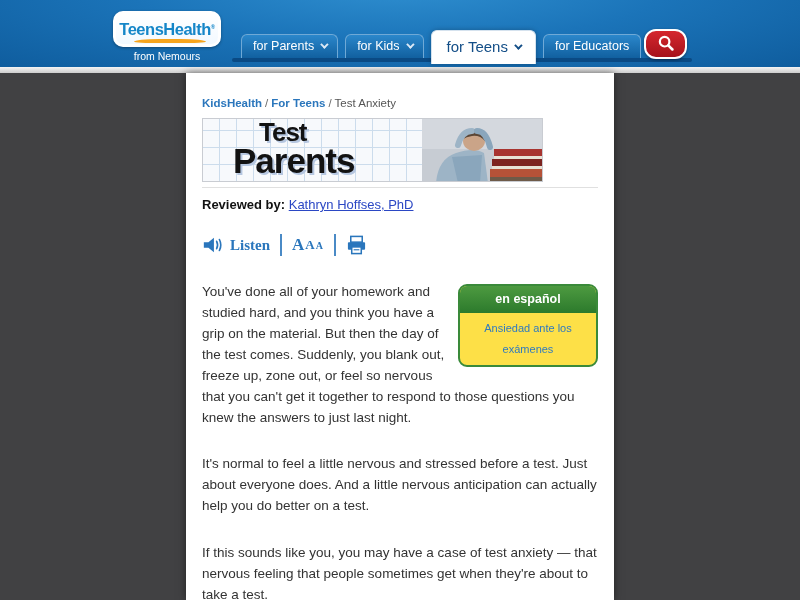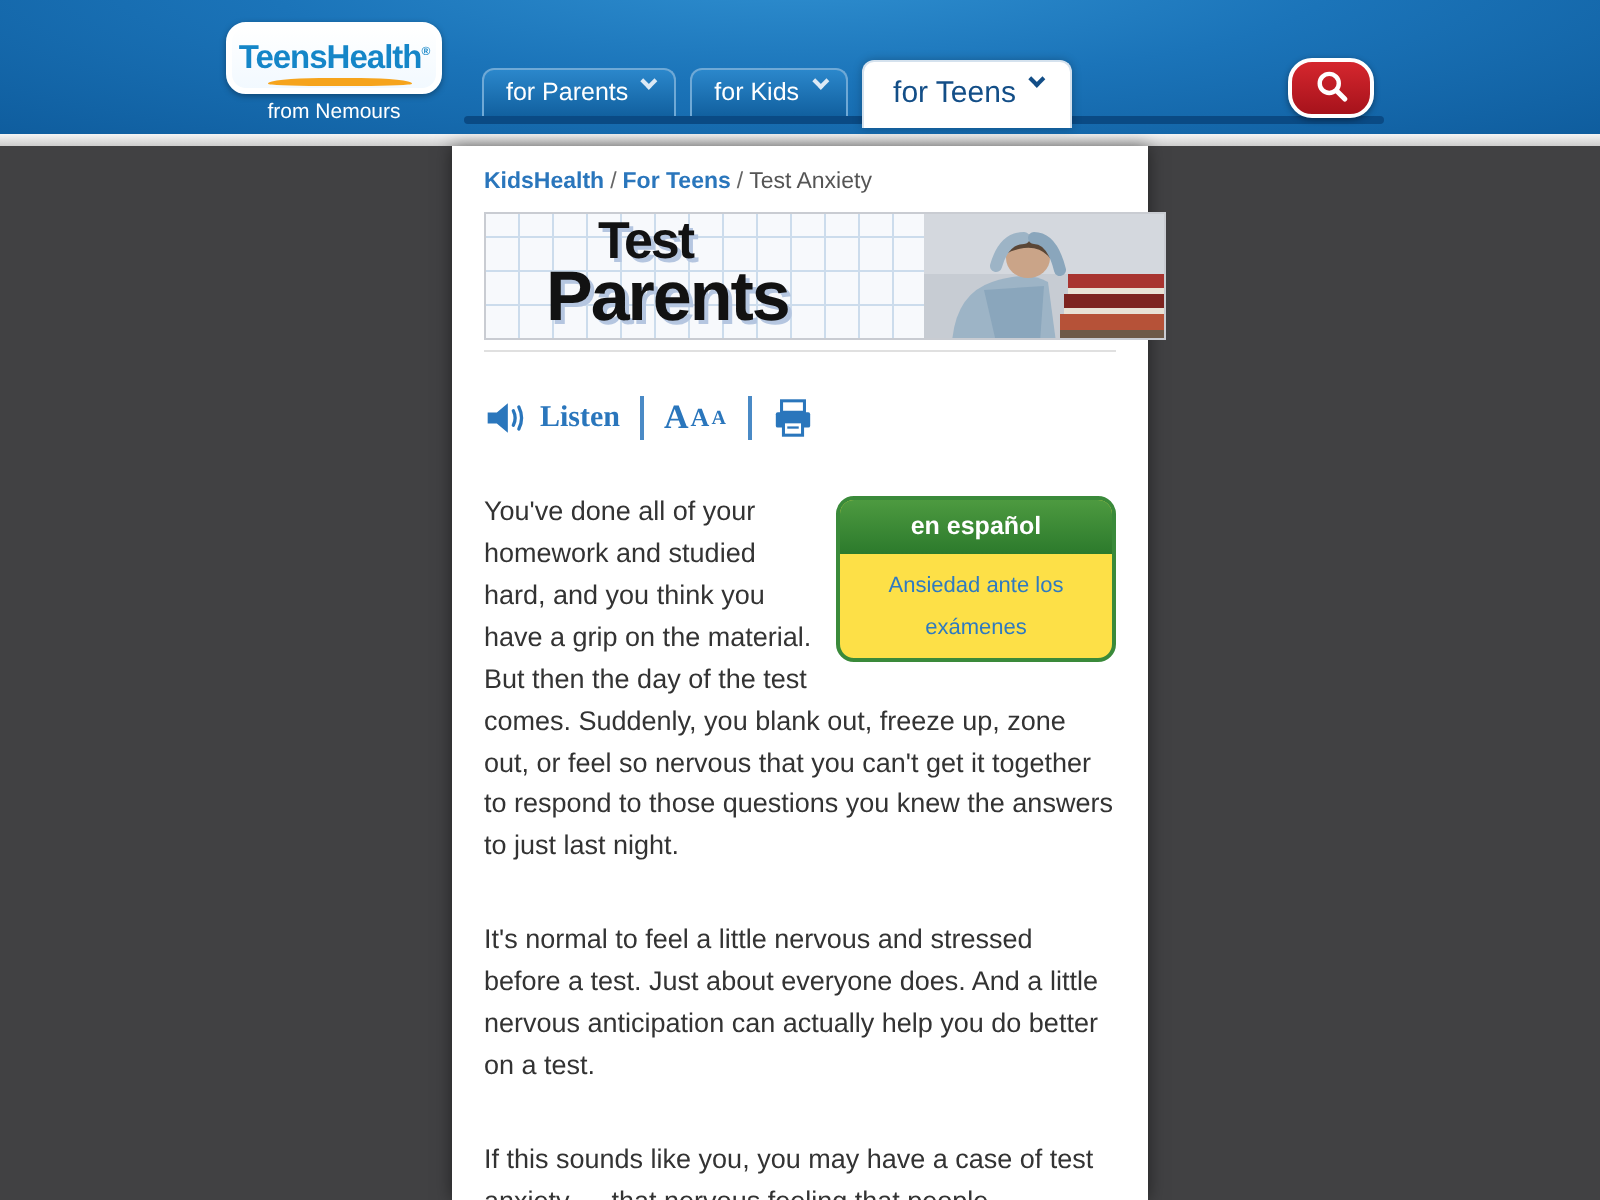--- a/index.html
+++ b/index.html
@@ -20,41 +20,41 @@
     background:linear-gradient(180deg,#ffffff 0%, #f2f9ff 100%); }
   .logo-text { color:#1586c8; font-weight:bold; font-size:16.5px; letter-spacing:-0.5px; }
   .logo-text sup { font-size:6px; }
   .logo-swoosh { position:absolute; left:18px; bottom:1px; width:72px; height:4px;
     background:#f6a41d; border-radius:50% / 100% 100% 40% 40%; }
   .logo-sub { margin-top:3px; color:#ffffff; font-size:10.5px; }
 
   .nav-bar-line { position:absolute; left:232px; bottom:5px; width:460px; height:4px;
     background:#0a4a84; border-radius:2px; }
   .nav { position:absolute; left:241px; bottom:5px; display:flex; align-items:flex-end; gap:7px; }
-  .tab { display:flex; align-items:flex-start; gap:6px; cursor:pointer;
+  .tab { display:flex; align-items:center; gap:6px; cursor:pointer;
     background:linear-gradient(180deg,#2b87cb 0%, #11609f 100%);
     border:1px solid #6fa9d6; border-bottom:none; border-radius:6px 6px 0 0;
     color:#ffffff; font-size:12.5px; padding:4px 11px 5px 11px; margin-bottom:4px;
     white-space:nowrap; }
   .tab .chev { width:6px; height:6px; border-right:2px solid #dce9f5;
     border-bottom:2px solid #dce9f5; transform:rotate(45deg) translateY(-2px); }
   .tab.active { background:#ffffff; color:#134e87; font-size:15px;
     padding:7px 15px 9px 15px; margin-bottom:-2px; border:1px solid #d5e2ee;
     border-bottom:none; box-shadow:0 0 5px rgba(0,0,0,.25); }
   .tab.active .chev { border-color:#134e87; }
 
   .search-btn { position:absolute; left:644px; top:29px; width:43px; height:30px;
     background:linear-gradient(180deg,#d5272e 0%, #a6121b 100%);
     border:2px solid #ffffff; border-radius:12px; cursor:pointer;
     display:flex; align-items:center; justify-content:center;
     box-shadow:0 1px 3px rgba(0,0,0,.4); }
 
   
   .page-body { display:flex; justify-content:center; height:527px; background:#414143; }
-  .content-col { width:348px; background:#ffffff; height:100%; padding:0 16px;
+  .content-col { width:428px; background:#ffffff; height:100%; padding:12px 16px;
     box-shadow:0 0 8px rgba(0,0,0,.5); }
 
   .breadcrumb { padding-top:12px; font-size:11.5px; color:#555; }
   .breadcrumb a { color:#2a76bc; font-weight:bold; text-decoration:none; cursor:pointer; }
   .breadcrumb .sep { color:#666; padding:0 3px; }
 
   
   .banner { position:relative; margin-top:9px; width:341px; height:64px;
     border:1px solid #c9ccd2; overflow:hidden;
     background:
@@ -114,20 +114,23 @@
       <span class="chev"></span>
     </div>
     <div class="tab">
       <span>for Kids</span>
       <span class="chev"></span>
     </div>
     <div class="tab active">
       <span>for Teens</span>
       <span class="chev"></span>
     </div>
+    <div class="tab">
+      <span>for Educators</span>
+    </div>
   </div>
 
   <div class="search-btn">
     <svg width="22" height="22" viewBox="0 0 24 24">
       <circle cx="10.5" cy="9.5" r="5.2" fill="none" stroke="#ffffff" stroke-width="2.4"></circle>
       <line x1="14.5" y1="13.5" x2="19" y2="18" stroke="#ffffff" stroke-width="2.8" stroke-linecap="round"></line>
     </svg>
   </div>
 </div>
 <div class="header-strip"></div>
@@ -159,20 +162,24 @@
         <path d="M30 38 L36 64 L58 64 L60 36 Z" fill="#8aa6bc"></path>
         <ellipse cx="52" cy="22" rx="11" ry="10" fill="#caa488"></ellipse>
         <path d="M41 20 Q46 8 56 11 Q64 13 63 22 Q58 16 50 17 Q44 18 41 20 Z" fill="#5a4636"></path>
         <path d="M36 26 Q40 12 50 12" stroke="#9db4c6" stroke-width="6" fill="none" stroke-linecap="round"></path>
         <path d="M68 28 Q64 12 55 12" stroke="#8aa6bc" stroke-width="6" fill="none" stroke-linecap="round"></path>
       </svg>
     </div>
 
     <div class="thin-rule"></div>
 
+    <div class="byline">
+      <span class="lab">Reviewed by:</span>
+      <a>Kathryn Hoffses, PhD</a>
+    </div>
 
     <div class="toolbar">
       <div class="grp">
         <svg width="22" height="20" viewBox="0 0 24 20">
           <polygon points="2,7 7,7 13,2 13,18 7,13 2,13" fill="#2a76bc"></polygon>
           <path d="M16 6 Q18 10 16 14" stroke="#2a76bc" stroke-width="1.8" fill="none" stroke-linecap="round"></path>
           <path d="M19 4 Q22 10 19 16" stroke="#2a76bc" stroke-width="1.8" fill="none" stroke-linecap="round"></path>
         </svg>
         <span class="listen-label">Listen</span>
       </div>

